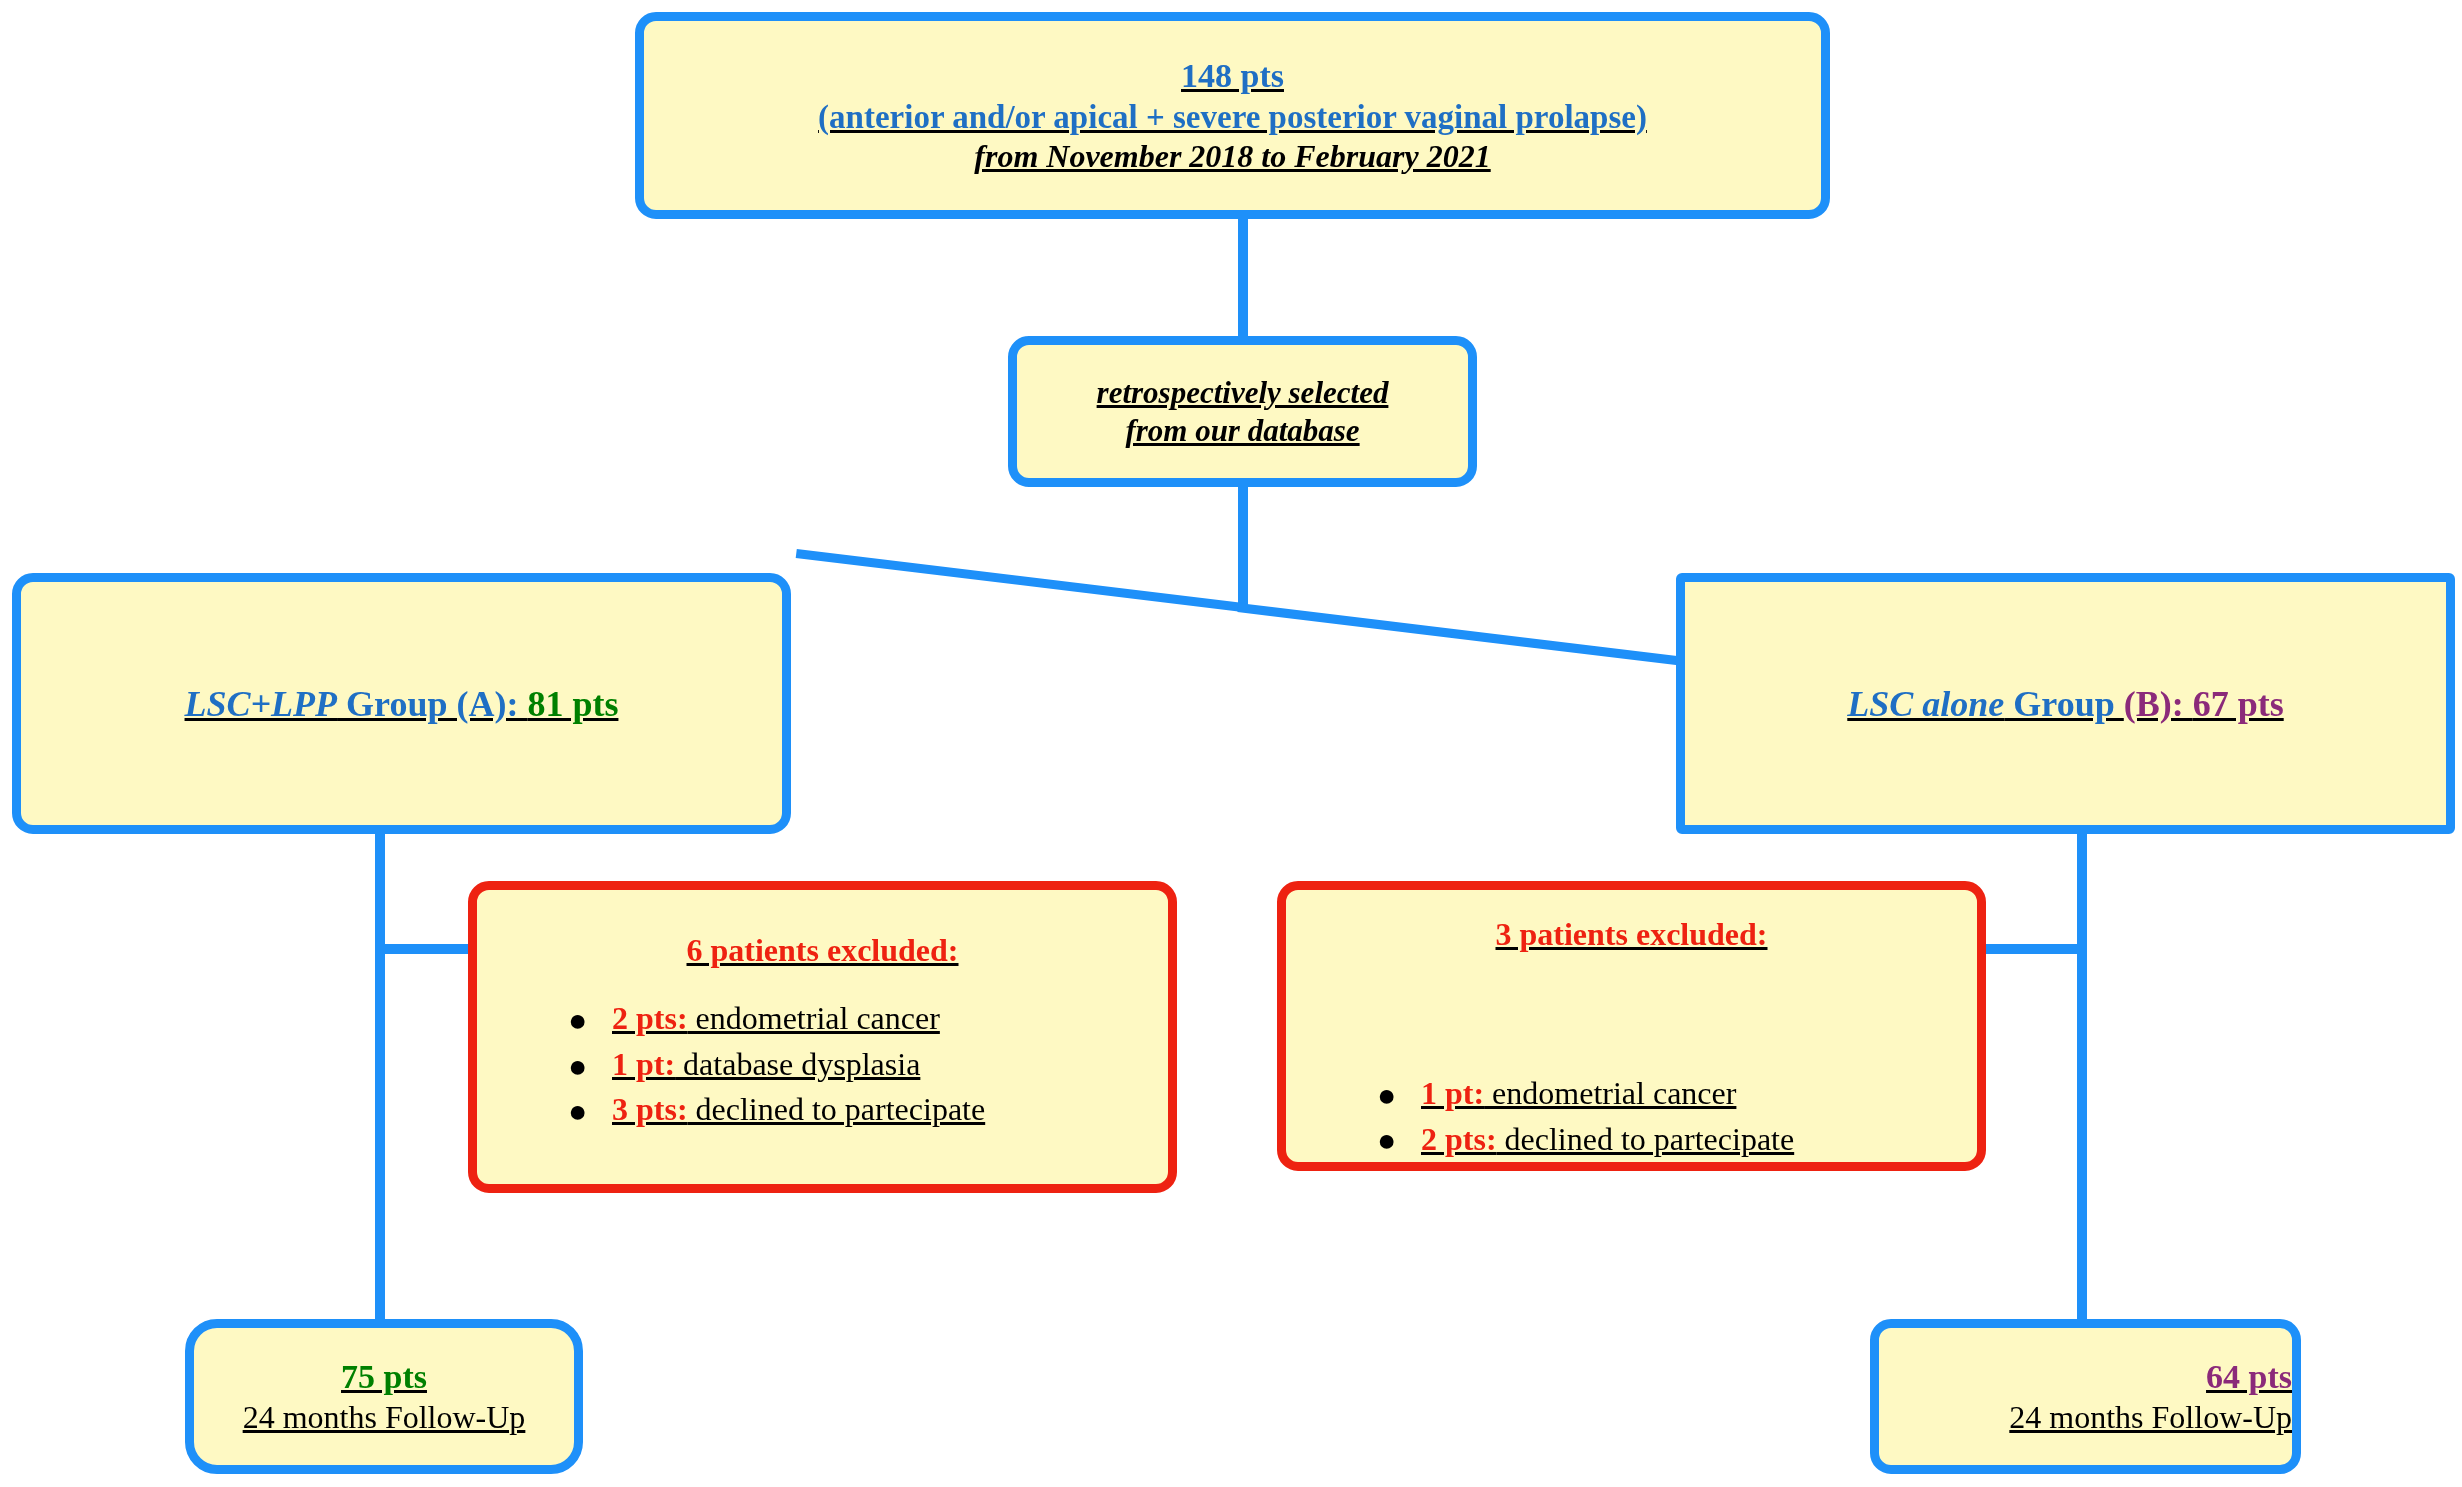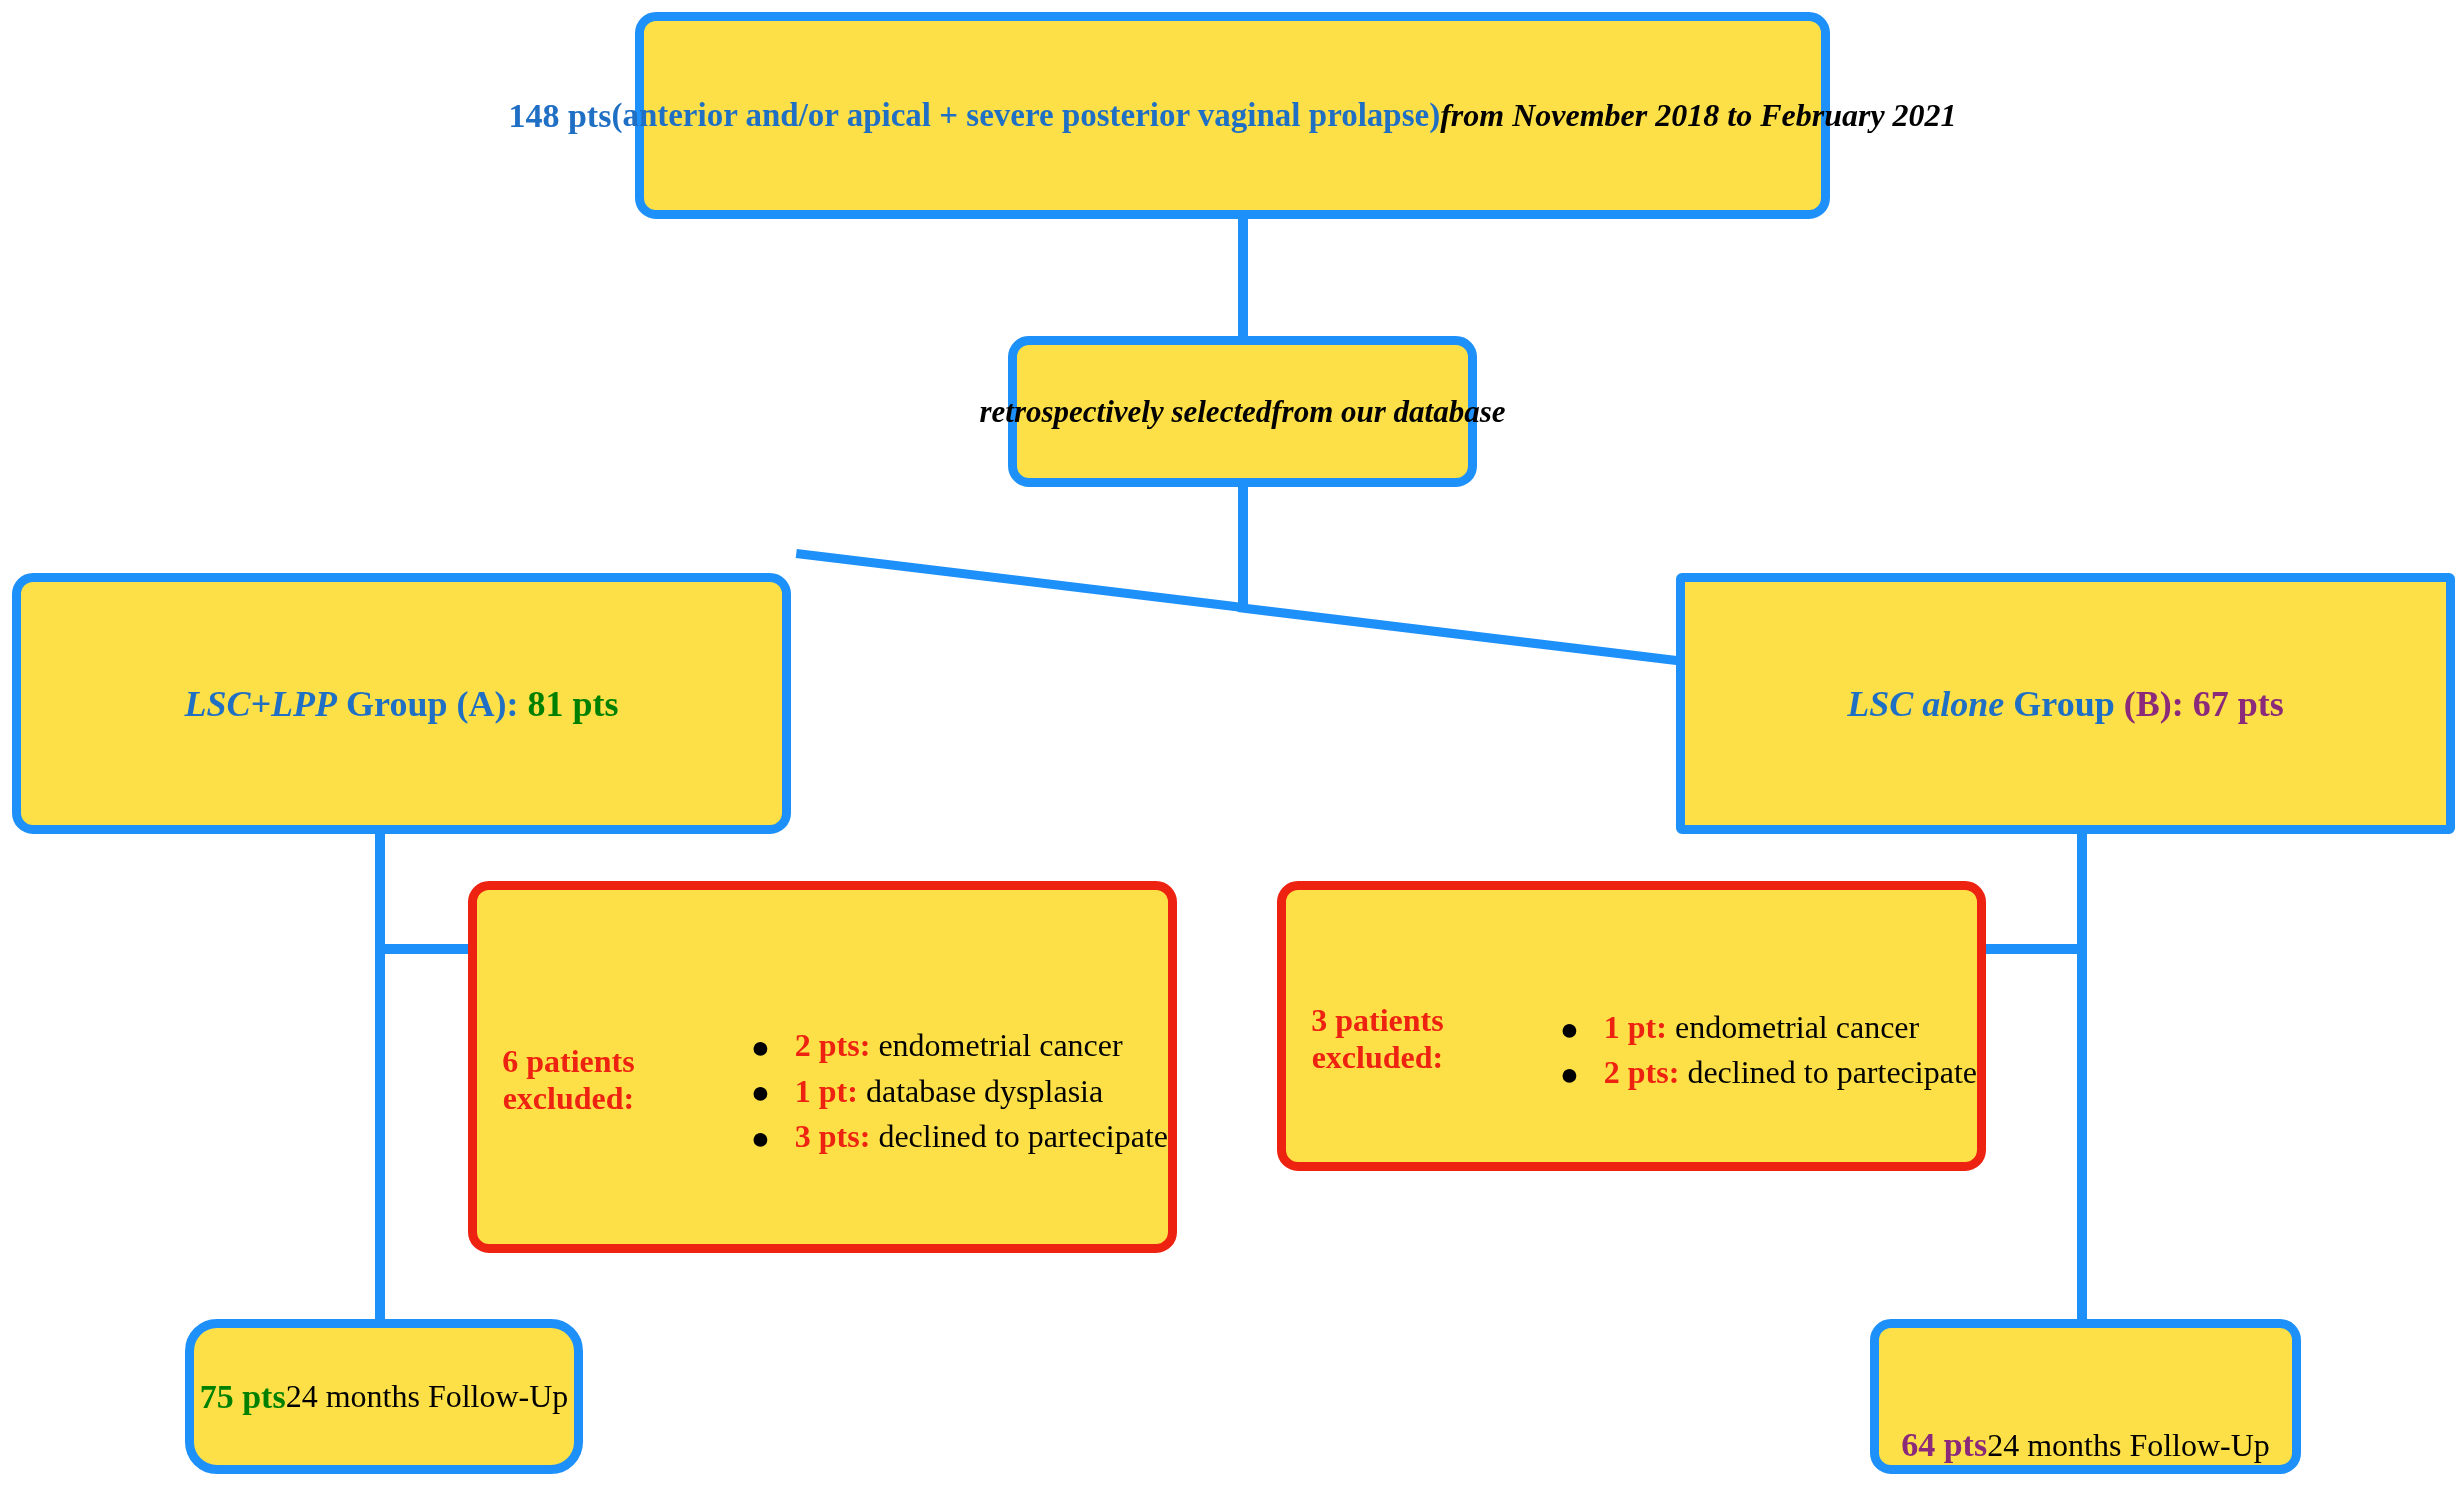--- a/index.html
+++ b/index.html
@@ -11,26 +11,28 @@
   #stage{
     position:relative;
     width:2462px;
     height:1488px;
     background:#ffffff;
     overflow:hidden;
   }
   .box{
     position:absolute;
     box-sizing:border-box;
-    background:#fde047;
+    background:#fef9c3;
     display:flex;
+    flex-direction:column;
     align-items:center;
     justify-content:center;
     text-align:center;
     z-index:3;
+    text-decoration:underline;
   }
   .blue-box{
     border:9px solid #1e90f9;
     border-radius:21px;
   }
   .red-box{
     border:9px solid #ee2211;
     border-radius:21px;
   }
 
@@ -146,21 +148,21 @@
       <span class="t-blue ital">LSC+LPP</span><span class="t-blue"> Group (A): </span><span class="t-green">81 pts</span>
     </span>
   </div>
 
   <div class="box blue-box" id="box-group-b" style="left:1676px; top:573px; width:779px; height:261px;border-radius:6px;">
     <span class="group-label">
       <span class="t-blue ital">LSC alone</span><span class="t-blue"> Group </span><span class="t-purple">(B): </span><span class="t-purple">67 pts</span>
     </span>
   </div>
 
-  <div class="box red-box" id="box-excl-a" style="left:468px; top:881px; width:709px; height:372px; justify-content:flex-start; padding-top:21px;">
+  <div class="box red-box" id="box-excl-a" style="left:468px; top:881px; width:709px; height:312px; justify-content:flex-start; padding-top:37px;">
     <div class="excl-head">6 patients excluded:</div>
     <ul class="excl-list">
       <li>
         <span class="bullet">●</span><span class="cnt">2 pts:</span><span class="desc"> endometrial cancer</span>
       </li>
       <li>
         <span class="bullet">●</span><span class="cnt">1 pt:</span><span class="desc"> database dysplasia</span>
       </li>
       <li>
         <span class="bullet">●</span><span class="cnt">3 pts:</span><span class="desc"> declined to partecipate</span>

